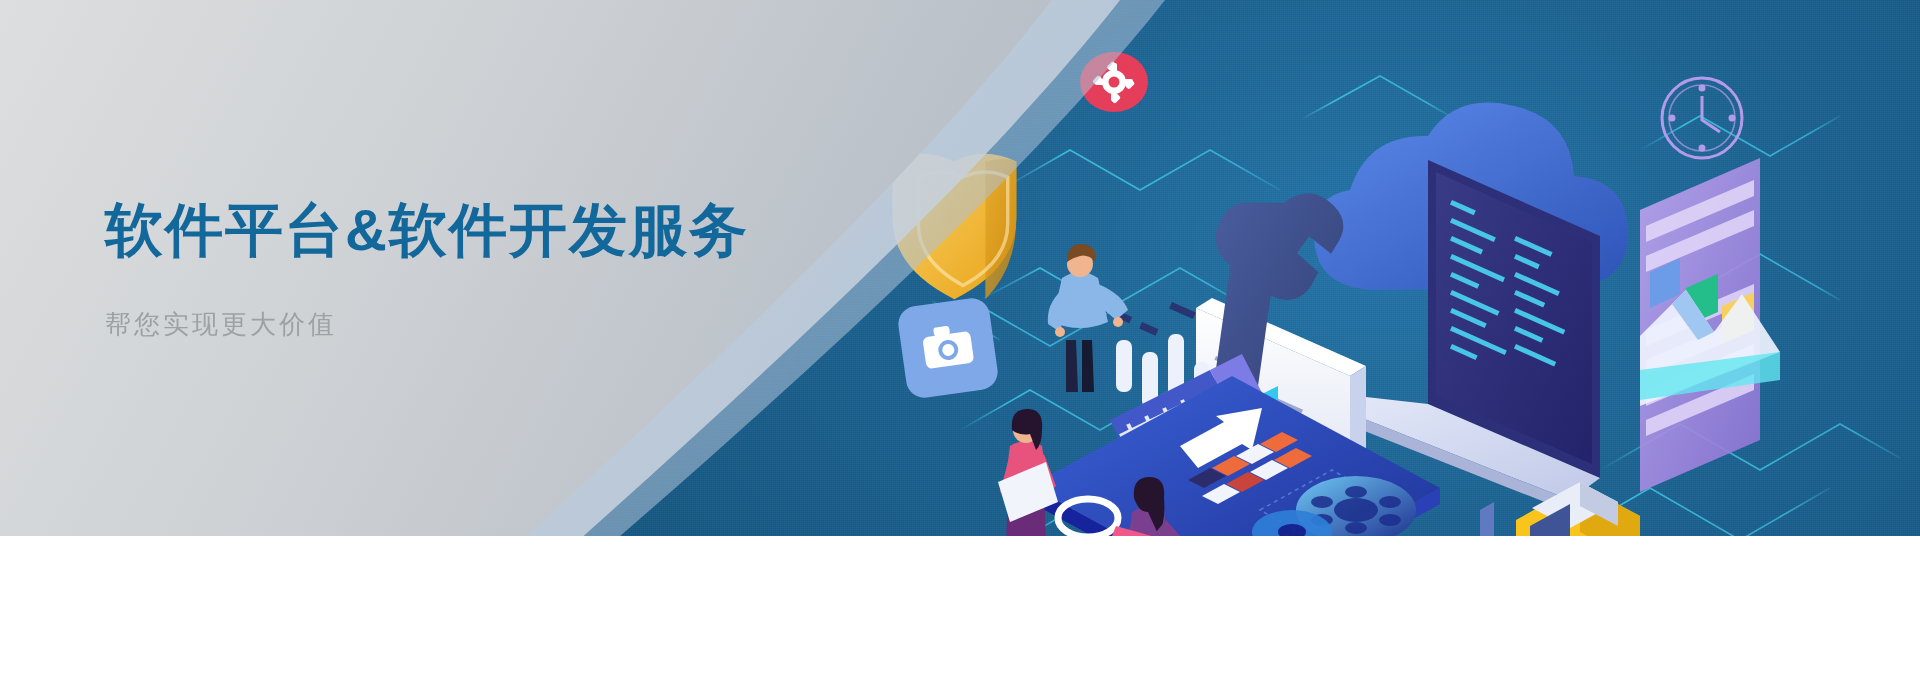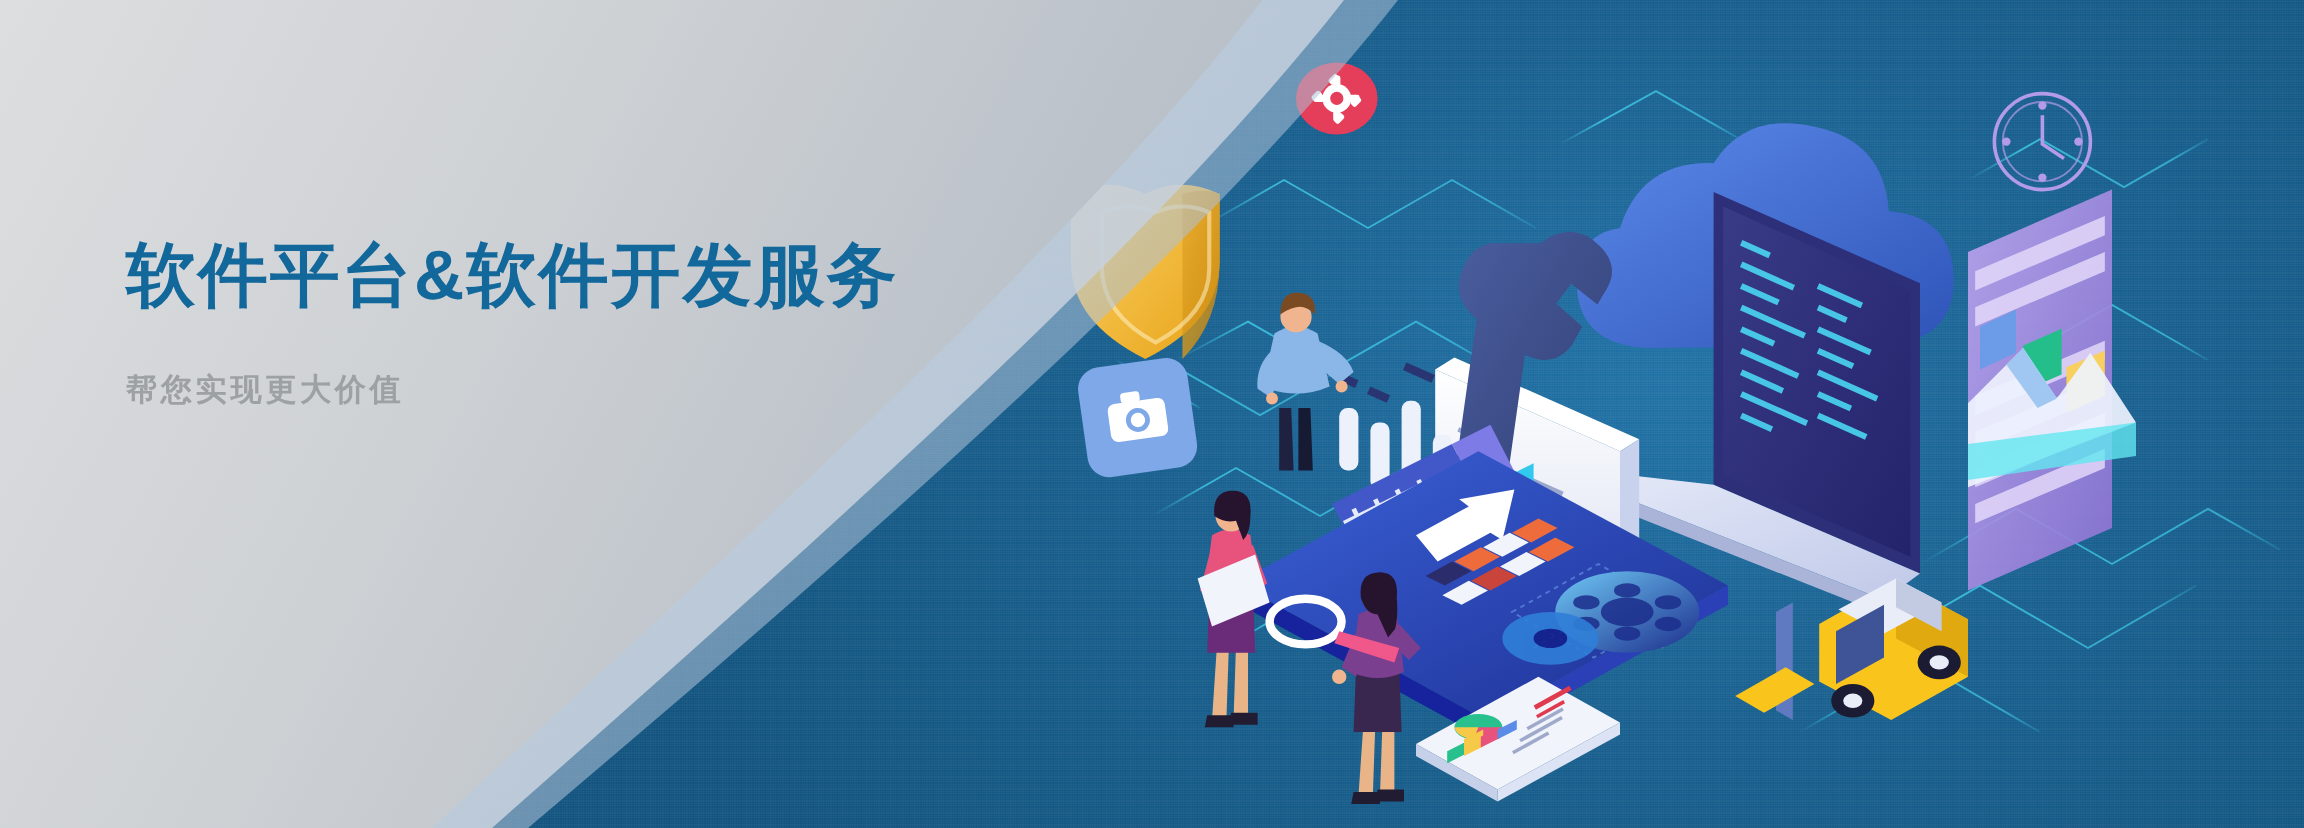--- a/index.html
+++ b/index.html
@@ -2,21 +2,21 @@
 <html><head>
 <meta charset="utf-8">
 <title>Banner</title>
 <style>
   html,body{margin:0;padding:0;background:#fff;}
   body{font-family:"Liberation Sans","DejaVu Sans",sans-serif;}
 
   .banner{
     position:relative;
     width:1920px;
-    height:690px;
+    height:536px;
     overflow:hidden;
     background:#1A5E94;
   }
 
   
   .bg-blue{
     position:absolute; inset:0;
     background:
       radial-gradient(ellipse 900px 620px at 72% 46%, #2172A6 0%, #19608F 46%, #12547F 100%);
   }
@@ -45,21 +45,21 @@
     letter-spacing:2px;
     color:#12679B;
     white-space:nowrap;
   }
   .subline{
     margin:0;
     padding-top:44px;
     font-size:26px;
     line-height:1.3;
     letter-spacing:3px;
-    font-weight:700;
+    font-weight:400;
     color:#9DA1A4;
     white-space:nowrap;
   }
 
   
   .art{
     position:absolute;
     left:880px; top:40px;
     width:1040px; height:640px;
   }

